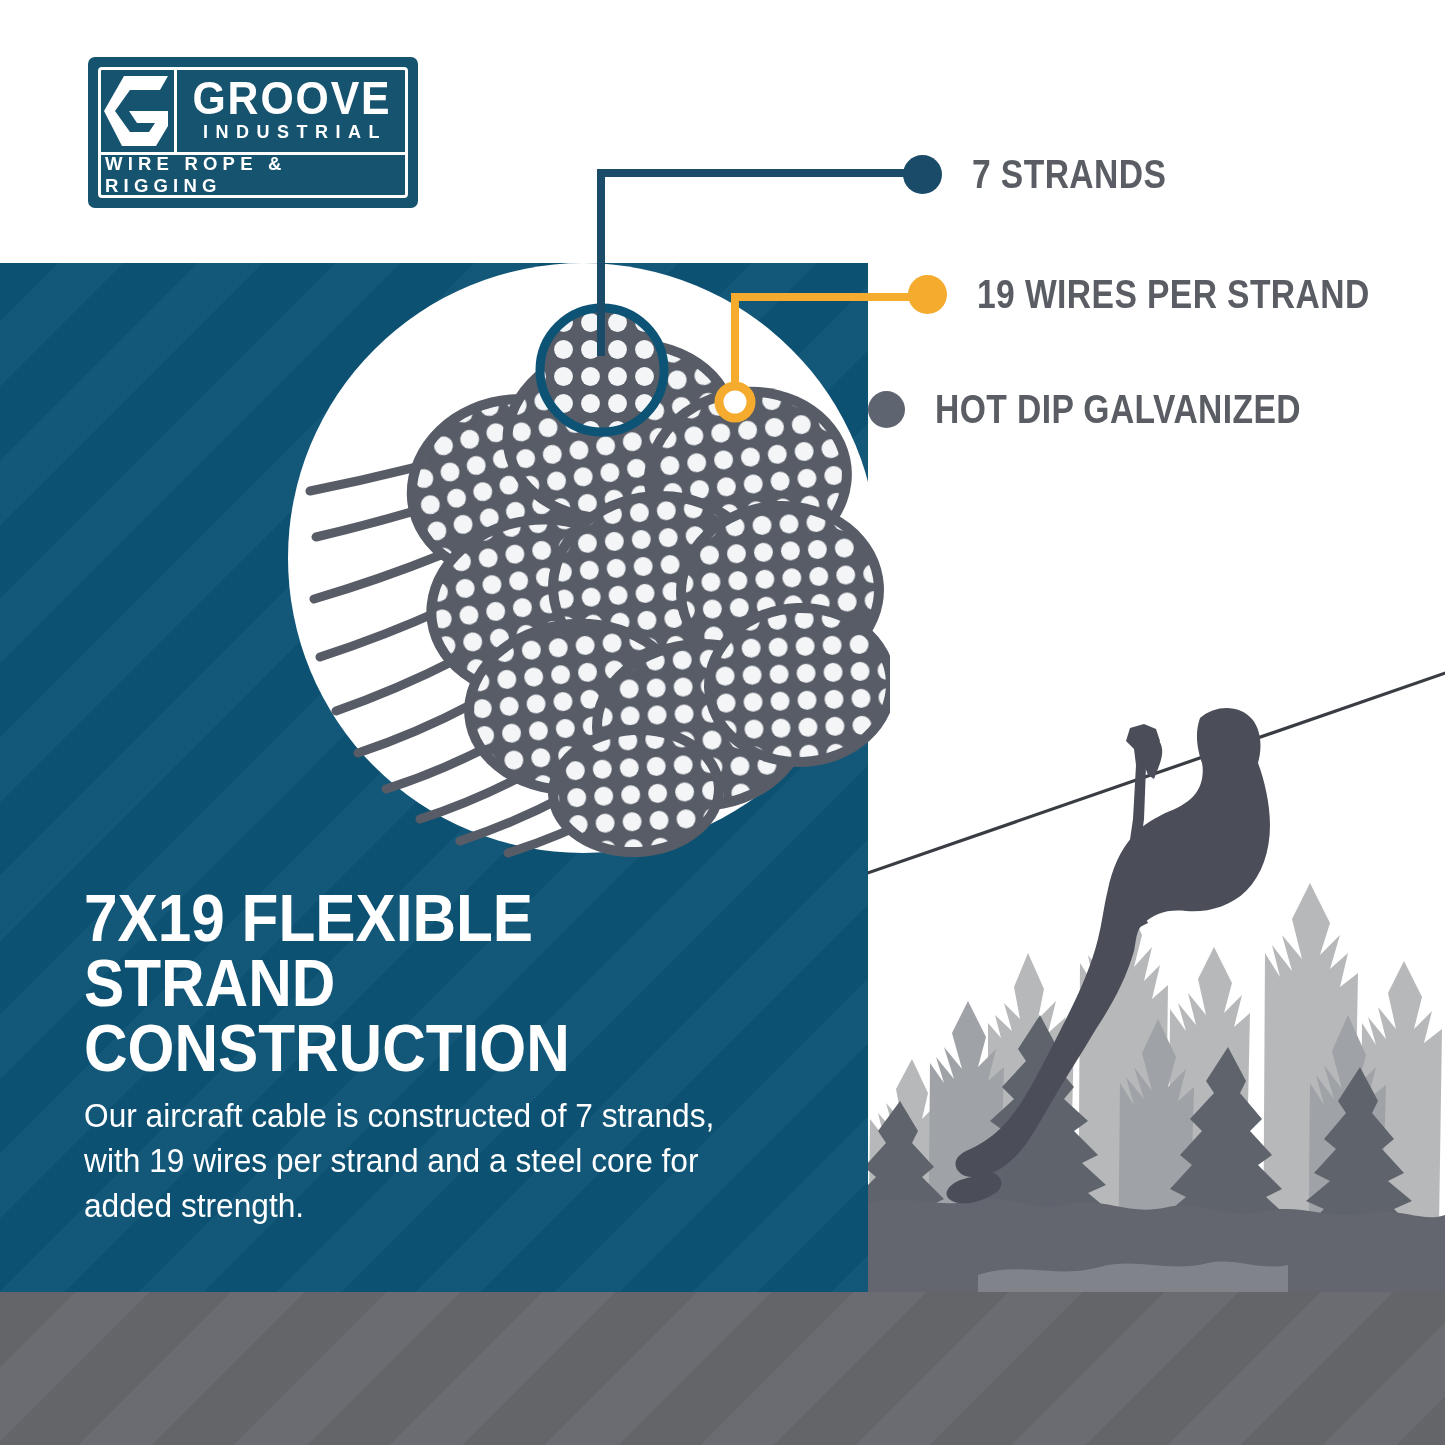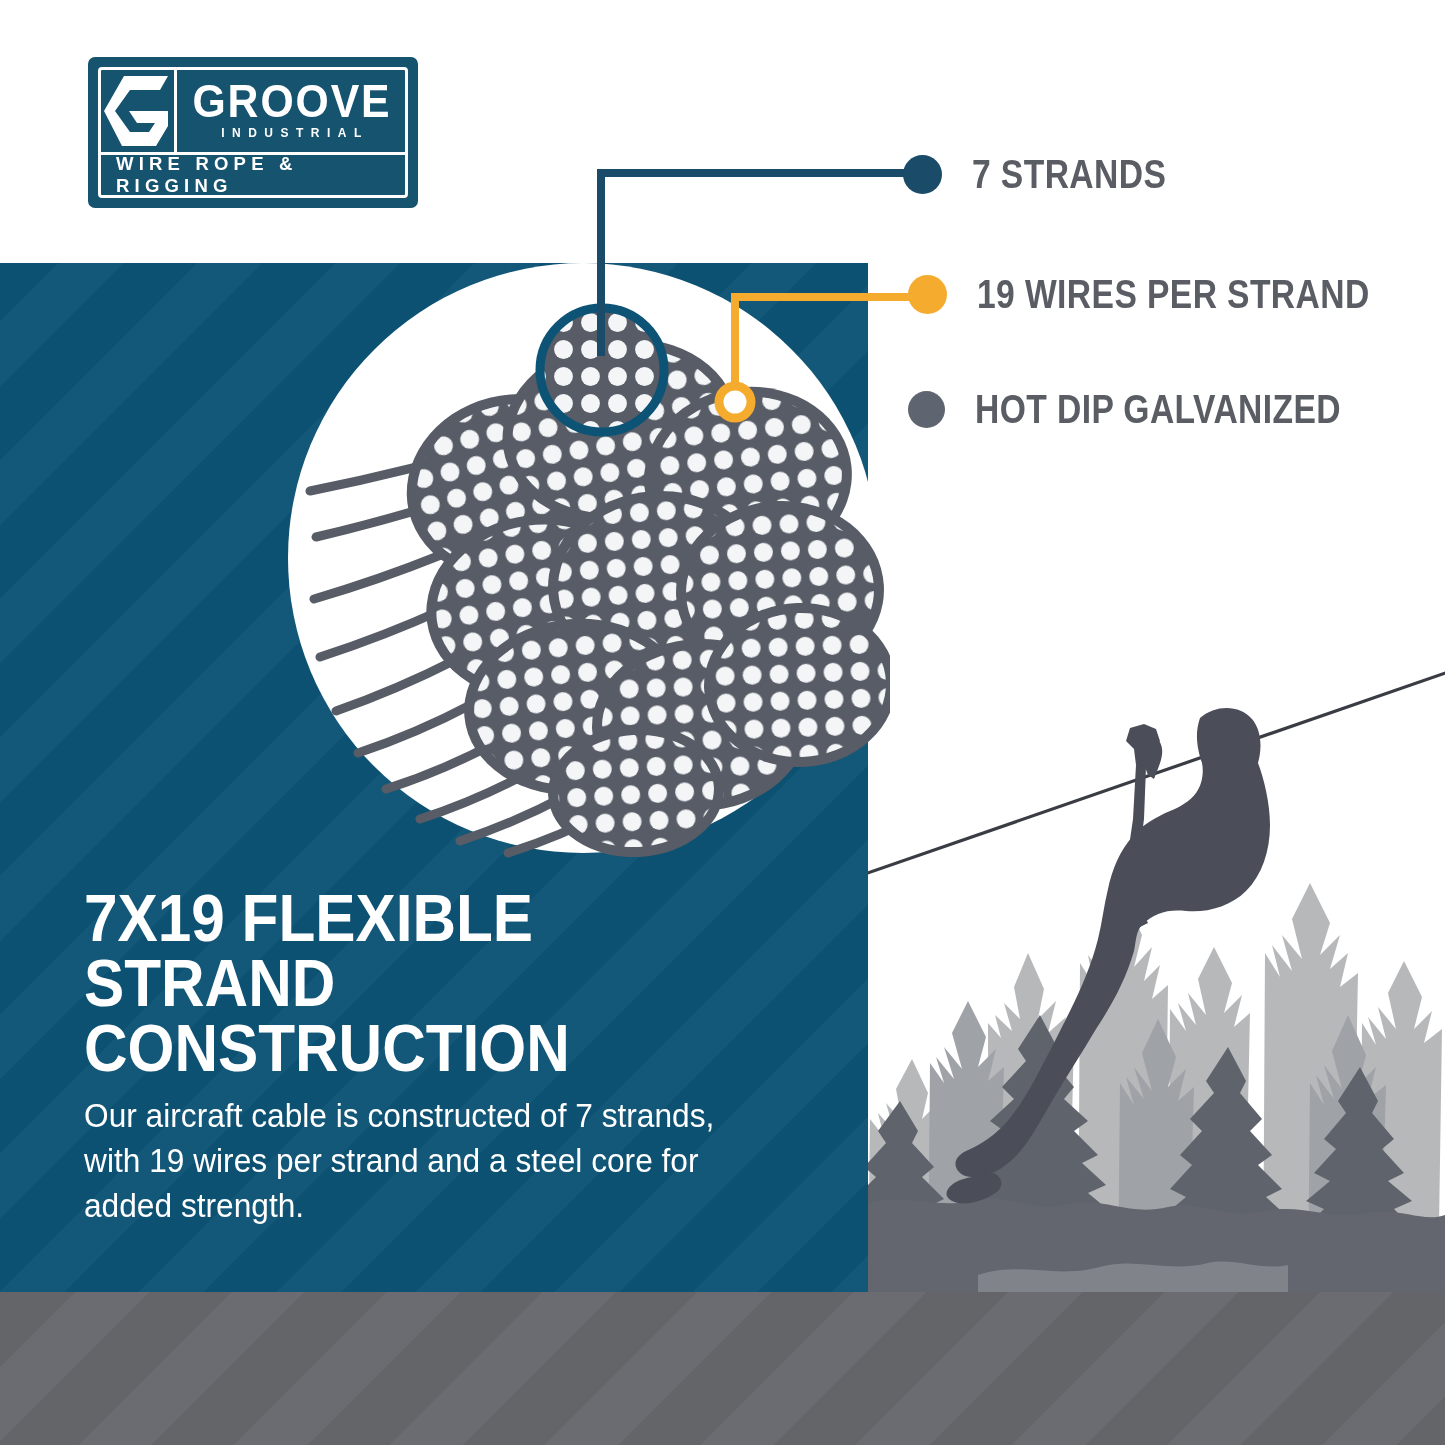--- a/index.html
+++ b/index.html
@@ -9,23 +9,23 @@
   
   .logo-wrap{position:absolute;left:88px;top:57px;width:330px;height:151px;}
   .logo-outer{position:absolute;inset:0;border:4px solid #15536f;border-radius:7px;background:#15536f;}
   .logo-inner{position:absolute;left:6px;top:6px;right:6px;bottom:6px;border:3px solid #ffffff;border-radius:4px;
       box-sizing:border-box;display:flex;flex-direction:column;}
   .logo-top{flex:1 1 auto;display:flex;align-items:stretch;border-bottom:3px solid #ffffff;}
   .logo-mark{width:92px;display:flex;align-items:center;justify-content:center;border-right:3px solid #ffffff;}
   .logo-words{flex:1;display:flex;flex-direction:column;align-items:center;justify-content:center;padding:2px 6px 4px 8px;}
   .logo-groove{color:#fff;font-weight:bold;font-size:46px;line-height:0.92;letter-spacing:2px;
       transform:scaleX(0.93);font-family:"Liberation Sans",sans-serif;}
-  .logo-industrial{color:#fff;font-weight:bold;font-size:12px;letter-spacing:7.5px;margin-top:3px;padding-left:6px;}
+  .logo-industrial{color:#fff;font-weight:bold;font-size:18px;letter-spacing:7.5px;margin-top:3px;padding-left:6px;}
   .logo-bottom{height:40px;display:flex;align-items:center;justify-content:center;}
-  .logo-tag{color:#fff;font-weight:bold;font-size:18.5px;letter-spacing:5.2px;padding-left:15px;}
+  .logo-tag{color:#fff;font-weight:bold;font-size:18.5px;letter-spacing:5.2px;padding-left:4px;}
 
   
   .blue-panel{position:absolute;left:0;top:263px;width:868px;height:1029px;background:#0d5375;overflow:hidden;}
   .blue-stripes{position:absolute;inset:-40px;
      background:repeating-linear-gradient(135deg,
         rgba(255,255,255,0.028) 0px,rgba(255,255,255,0.028) 46px,
         rgba(0,0,0,0.025) 46px,rgba(0,0,0,0.025) 98px);}
   .white-circle{position:absolute;left:288px;top:263px;width:590px;height:590px;border-radius:50%;background:#ffffff;}
 
   
@@ -35,21 +35,21 @@
   .bodytext{position:absolute;left:84px;top:1093px;width:660px;color:#ffffff;font-size:33px;line-height:1.37;
      transform:scaleX(0.96);transform-origin:left top;}
 
   
   .callout{position:absolute;display:flex;align-items:center;}
   .c-dot{border-radius:50%;flex:0 0 auto;}
   .c-label{margin-left:30px;color:#5a5d63;font-weight:bold;font-size:41px;letter-spacing:0.5px;
      transform:scaleX(0.82);transform-origin:left center;white-space:nowrap;}
   #callout-1{left:903px;top:151px;align-items:center;}
   #callout-2{left:908px;top:271px;}
-  #callout-3{left:908px;top:386px;}
+  #callout-3{left:868px;top:386px;}
 
   
   .bottom-bar{position:absolute;left:0;top:1292px;width:1445px;height:153px;background:#65676c;overflow:hidden;}
   .bottom-stripes{position:absolute;inset:-40px;
      background:repeating-linear-gradient(135deg,
         rgba(255,255,255,0.035) 0px,rgba(255,255,255,0.035) 52px,
         rgba(0,0,0,0.022) 52px,rgba(0,0,0,0.022) 110px);}
 
   
   .scene{position:absolute;left:868px;top:263px;width:577px;height:1029px;overflow:hidden;background:#ffffff;}

